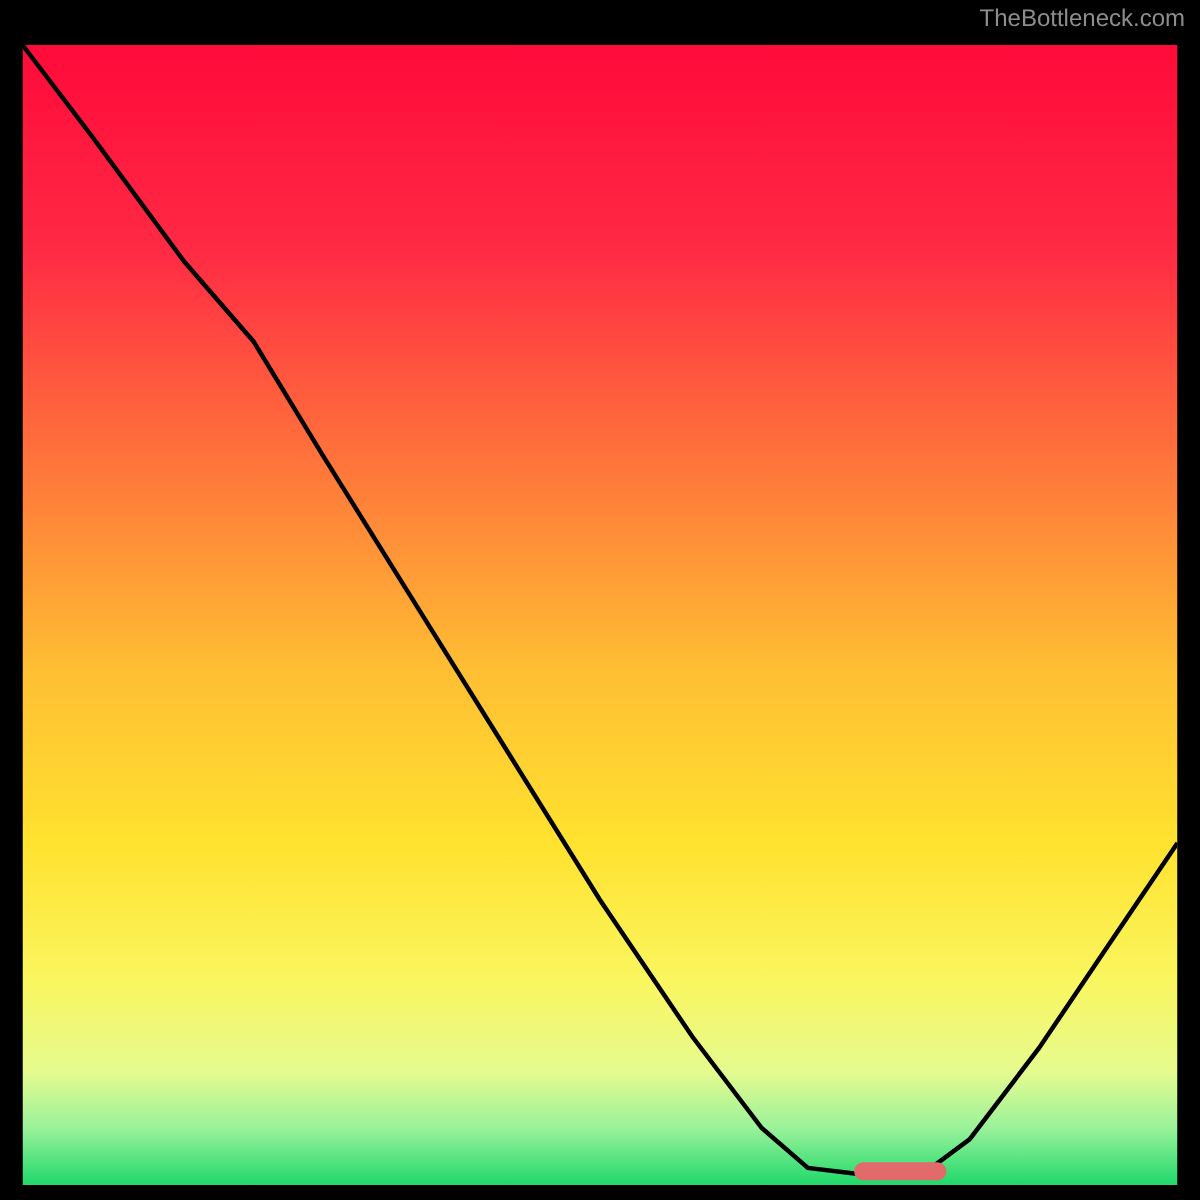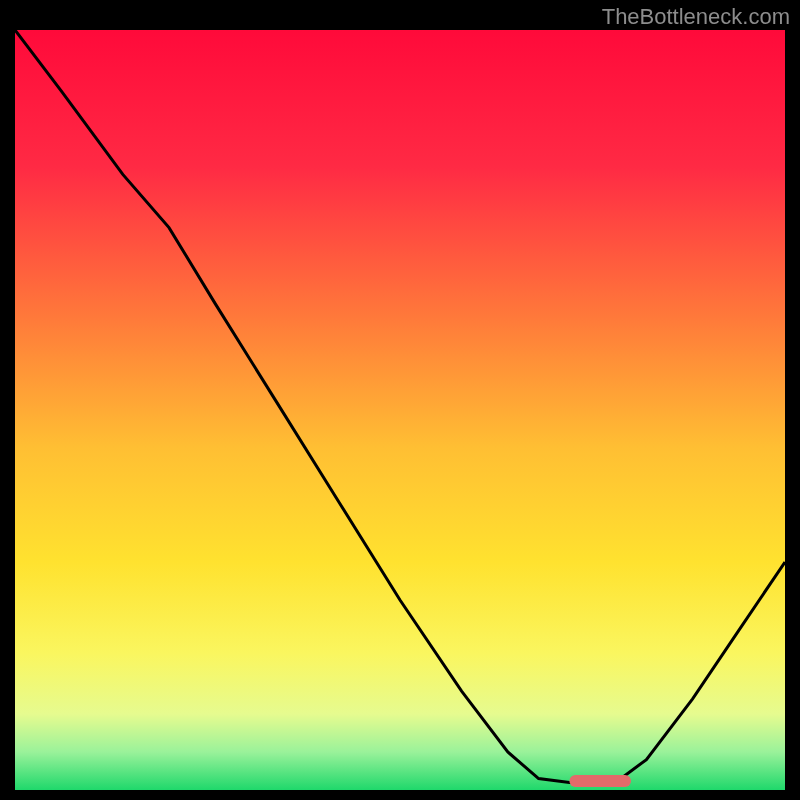--- a/index.html
+++ b/index.html
@@ -8,21 +8,21 @@
     width: 800px;
     height: 800px;
     background: #000;
     position: relative;
   }
   .watermark {
     position: absolute;
     top: 4px;
     right: 10px;
     font-family: Arial, Helvetica, sans-serif;
-    font-size: 22px;
+    font-size: 16px;
     color: #8d8d8d;
     font-weight: 500;
   }
   .plot-area {
     position: absolute;
     left: 15px;
     top: 30px;
     width: 770px;
     height: 760px;
   }

